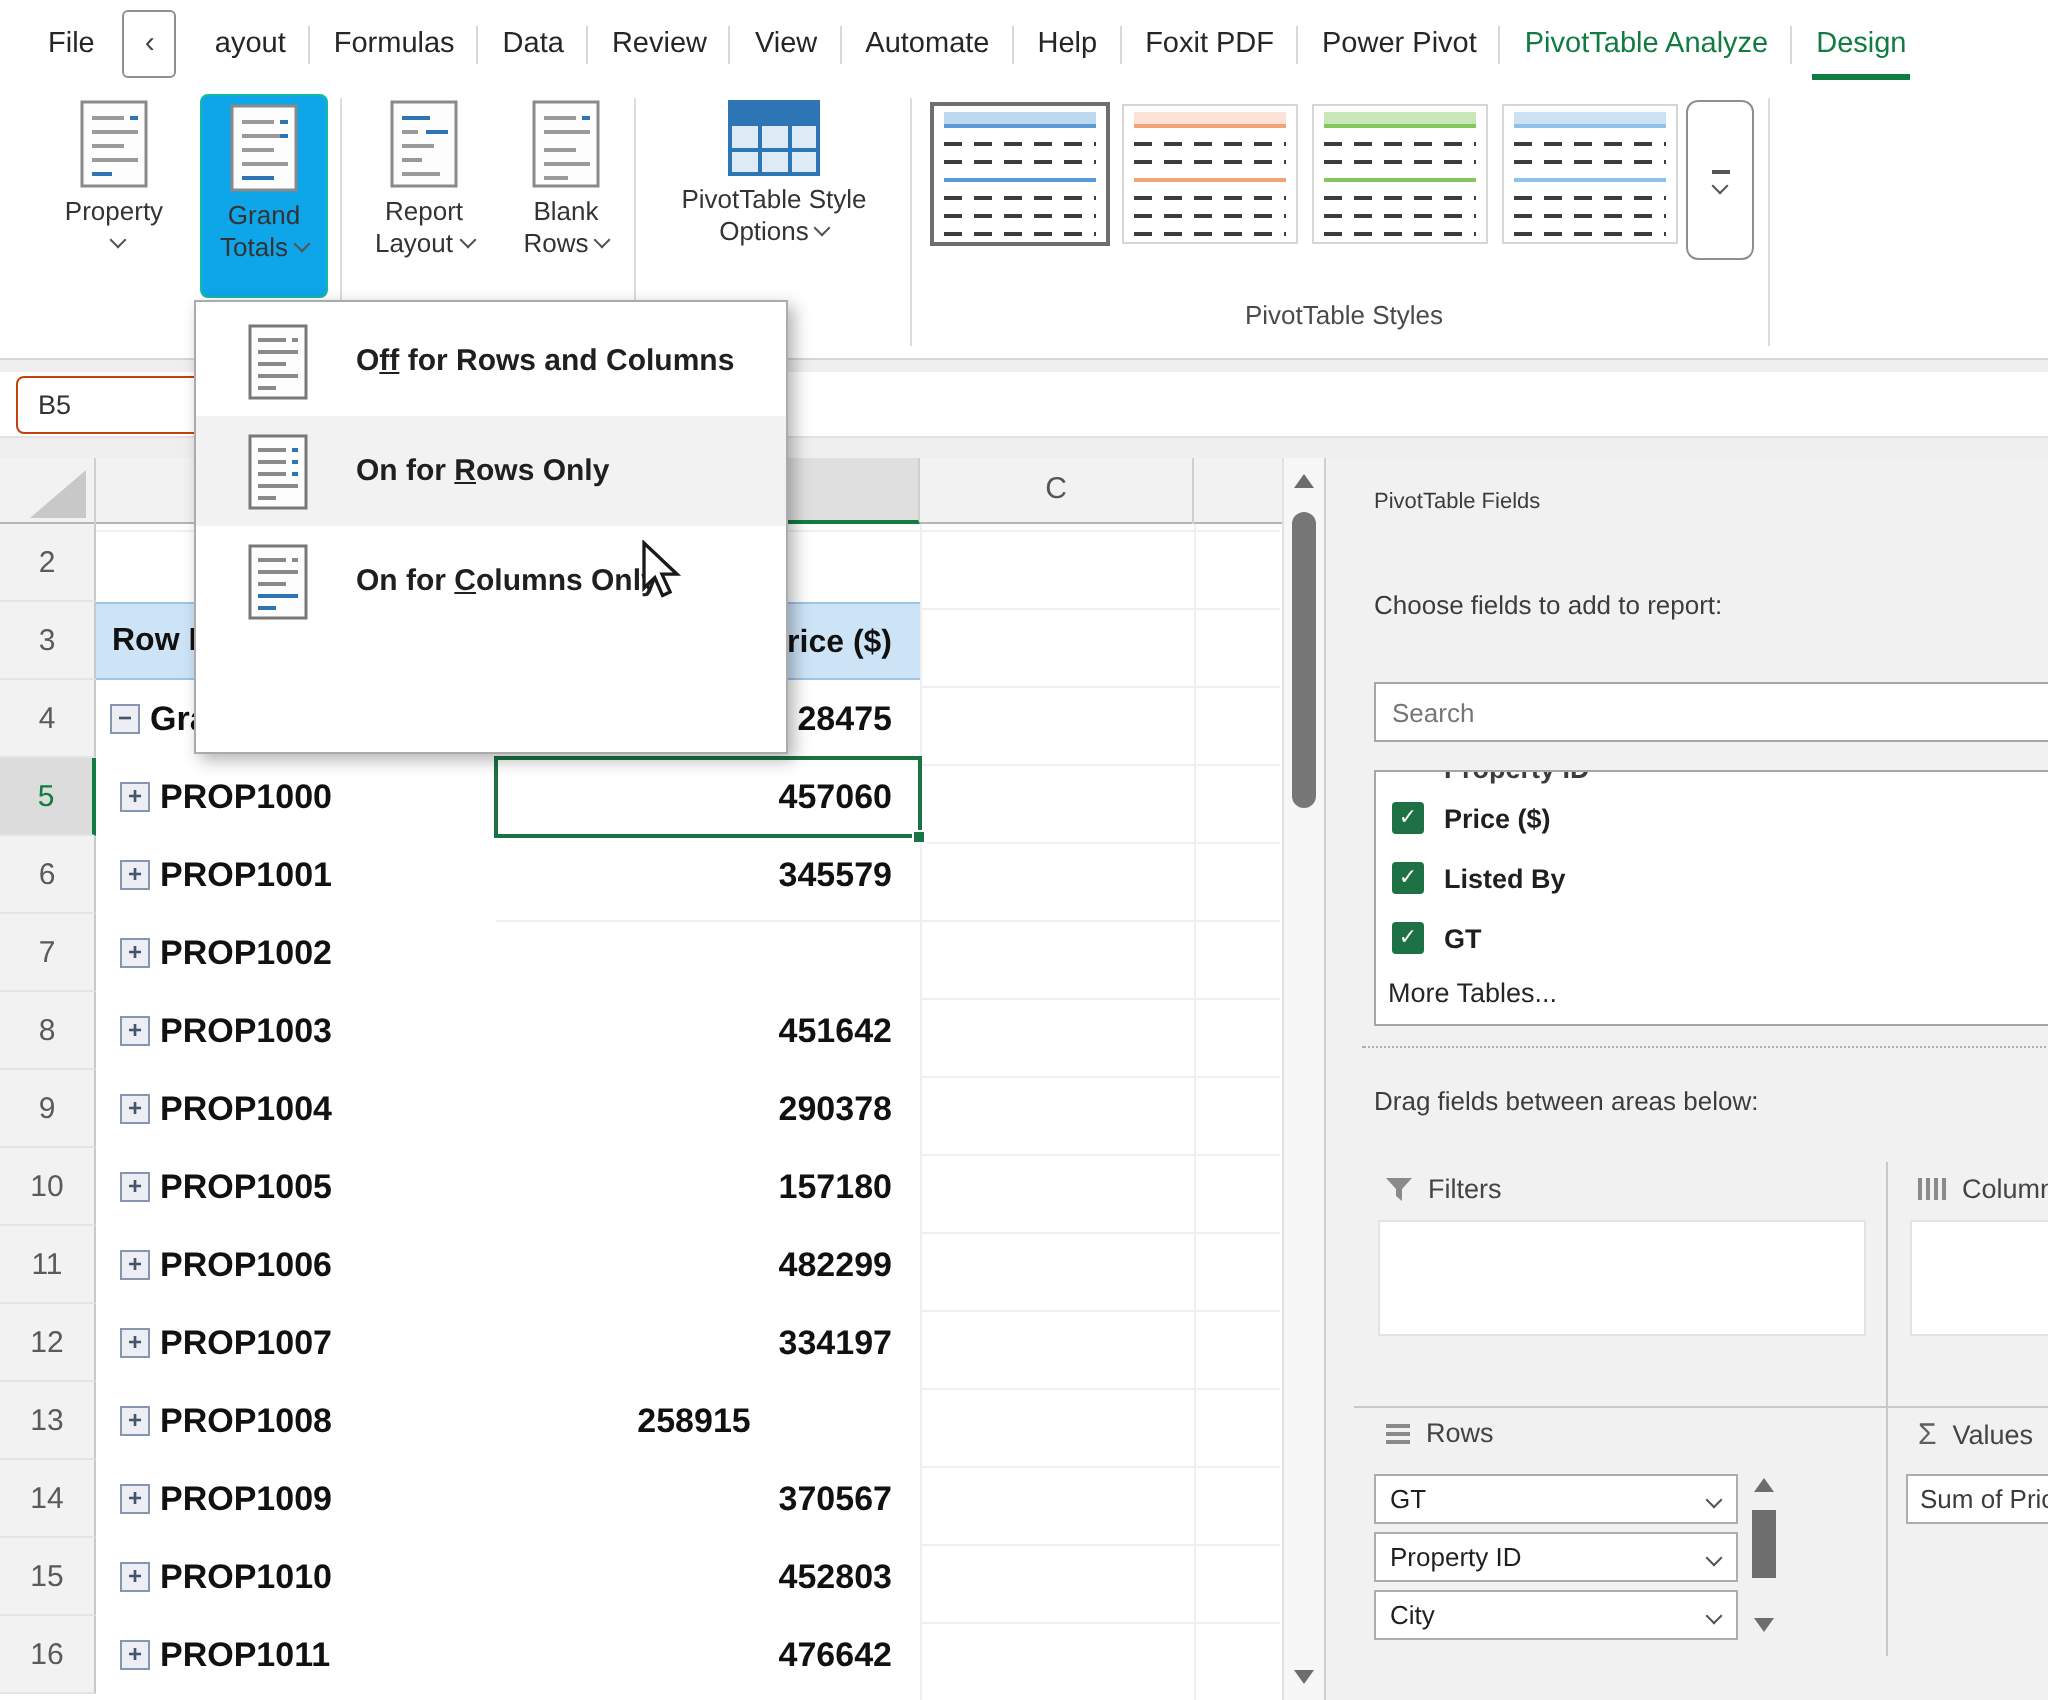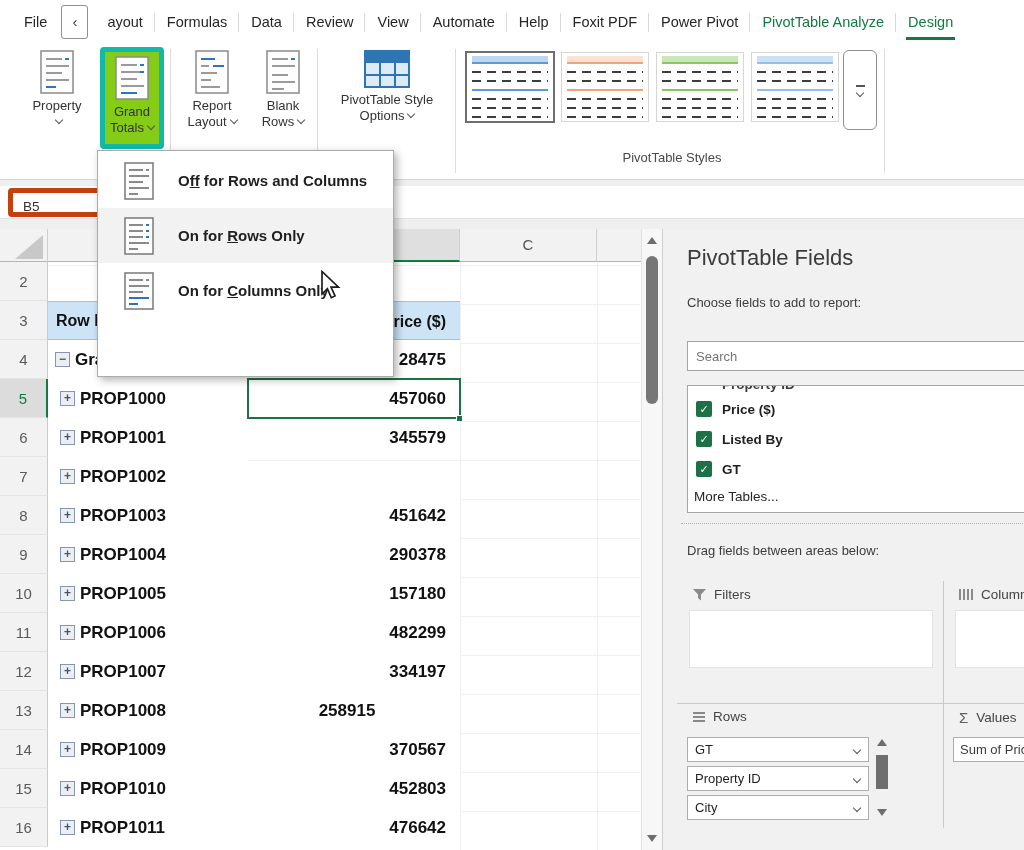--- a/index.html
+++ b/index.html
@@ -12,39 +12,39 @@
   .tab:not(.noborder)::after { content:""; position:absolute; right:0; top:12px; height:19px; width:1px; background:#d8d8d8; }
   .tab.green { color:#107C41; }
   .tab.active { font-weight:400; }
   .tab.active::before { content:""; position:absolute; left:10px; right:10px; bottom:3px; height:3px; background:#107C41; }
   .tab-box { width:27px; height:34px; border:1px solid #8f8f8f; border-radius:3px; background:#fff; text-align:center; line-height:32px; font-size:15px; color:#444; margin:0 7px 0 2px; }
 
   
   .ribbon { position:absolute; top:43px; left:0; width:1024px; height:137px; background:#fff; border-bottom:1px solid #d6d6d6; z-index:4; }
   .rbtn { position:absolute; text-align:center; color:#333; font-size:13px; line-height:16px; }
   .rbtn .ric { display:block; margin:0 auto 4px; }
-  .pressed { background:#84cc16; border:5px solid #14b8a6; border-radius:4px; }
+  .pressed { background:#0ea5e9; border:1px solid #14b8a6; border-radius:4px; }
   .vdiv { position:absolute; top:6px; height:124px; width:1px; background:#dcdcdc; }
   .chev { display:inline-block; width:6px; height:6px; border-right:1.5px solid #555; border-bottom:1.5px solid #555; transform:rotate(45deg); margin-left:4px; margin-bottom:3px; }
   .grouplabel { position:absolute; left:466px; width:412px; top:107px; text-align:center; font-size:13px; color:#4a4a4a; }
 
   
   .swatch { position:absolute; top:9px; width:88px; height:70px; background:#fff; border:1px solid #d6d6d6; padding:1px 2px; }
   .swatch.selected { border:1px solid #6e6e6e; box-shadow:0 0 0 1px #6e6e6e; }
   .sw-head { height:8px; margin:2px 3px 0; background:var(--head); border-bottom:2px solid var(--accent); }
   .sw-dash { height:2px; margin:7px 3px 0; background-image:repeating-linear-gradient(90deg,#3d3d3d 0 9px,transparent 9px 15px); }
   .sw-accent { height:2px; margin:7px 3px 0; background:var(--accent); }
   .morebtn { position:absolute; left:843px; top:7px; width:34px; height:80px; border:1px solid #8f8f8f; border-radius:6px; background:#fff; display:flex; flex-direction:column; align-items:center; justify-content:center; gap:3px; }
   .morebtn .bar { width:9px; height:2px; background:#555; }
   .morebtn .chev { margin:0; }
 
   
   .frow { position:absolute; top:180px; left:0; width:1024px; height:49px; background:#efefef; z-index:3; }
   .fwhite { position:absolute; top:6px; left:0; width:1024px; height:33px; background:#fff; border-bottom:1px solid #e2e2e2; }
-  .namebox { position:absolute; top:8px; left:8px; width:108px; height:29px; background:#fff; border:5px solid #c2410c; border-radius:4px; font-size:13.5px; color:#333; line-height:27px; padding-left:10px; }
+  .namebox { position:absolute; top:8px; left:8px; width:108px; height:29px; background:#fff; border:1px solid #c2410c; border-radius:4px; font-size:13.5px; color:#333; line-height:27px; padding-left:10px; }
 
   
   .grid { position:absolute; top:229px; left:0; width:662px; height:621px; background:#fff; z-index:2; }
   .colheadrow { position:absolute; top:0; left:0; width:641px; height:33px; background:#f2f2f2; border-bottom:1px solid #b5b5b5; }
   .corner { position:absolute; top:0; left:0; width:48px; height:33px; border-right:1px solid #cfcfcf; }
   .seltri { position:absolute; right:4px; bottom:3px; width:0; height:0; border-bottom:24px solid #c8c8c8; border-left:28px solid transparent; }
   .colhead { position:absolute; top:0; height:33px; border-right:1px solid #cfcfcf; text-align:center; font-size:15px; color:#555; line-height:32px; }
   .colhead.selected { background:#dfdfdf; border-bottom:2px solid #107C41; }
   .rnum { position:absolute; left:0; width:48px; height:39px; background:#f2f2f2; border-right:1px solid #c9c9c9; border-bottom:1px solid #e4e4e4; text-align:center; font-size:15px; color:#5a5a5a; line-height:39px; }
   .rnum.sel { background:#dcdcdc; color:#107C41; border-right:2px solid #107C41; }
@@ -66,21 +66,21 @@
   
   .menu { position:absolute; left:97px; top:150px; width:297px; height:227px; background:#fff; border:1px solid #ababab; box-shadow:3px 3px 8px rgba(0,0,0,0.3); z-index:50; padding:2px 0; }
   .mitem { height:55px; display:flex; align-items:center; padding-left:26px; font-size:15px; font-weight:600; color:#1f1f1f; }
   .mitem.hover { background:#f2f2f2; }
   .mitem svg { margin-right:24px; flex:0 0 30px; }
   .mkey { text-decoration:underline; }
   .cursor { position:absolute; left:320px; top:270px; z-index:60; }
 
   
   .panel { position:absolute; left:662px; top:229px; width:362px; height:621px; background:#f1f1f1; border-left:1px solid #cfcfcf; overflow:hidden; z-index:2; font-size:13px; color:#3c3c3c; }
-  .p-title { position:absolute; left:24px; top:16px; font-size:22px; color:#3b3b3b; }
+  .p-title { position:absolute; left:24px; top:16px; font-size:11px; color:#3b3b3b; }
   .p-sub { position:absolute; left:24px; top:66px; }
   .p-search { position:absolute; left:24px; top:112px; width:370px; height:30px; background:#fff; border:1px solid #a6a6a6; font-size:13px; font-family:"Liberation Sans",sans-serif; color:#333; padding-left:8px; }
   .p-search::placeholder { color:#767676; }
   .p-list { position:absolute; left:24px; top:156px; width:370px; height:128px; background:#fff; border:1px solid #a6a6a6; overflow:hidden; }
   .f-clip { height:8px; overflow:hidden; }
   .f-clip span { display:block; margin-top:-9px; padding-left:34px; font-weight:700; font-size:13.5px; }
   .f-item { height:30px; display:flex; align-items:center; padding-left:8px; }
   .f-check { width:16px; height:16px; background:#1E7145; border-radius:2px; color:#fff; font-size:11px; line-height:16px; text-align:center; margin-right:10px; flex:0 0 16px; }
   .f-label { font-weight:700; font-size:13.5px; color:#1f1f1f; }
   .f-more { height:26px; line-height:26px; padding-left:6px; font-size:13.5px; color:#262626; }

